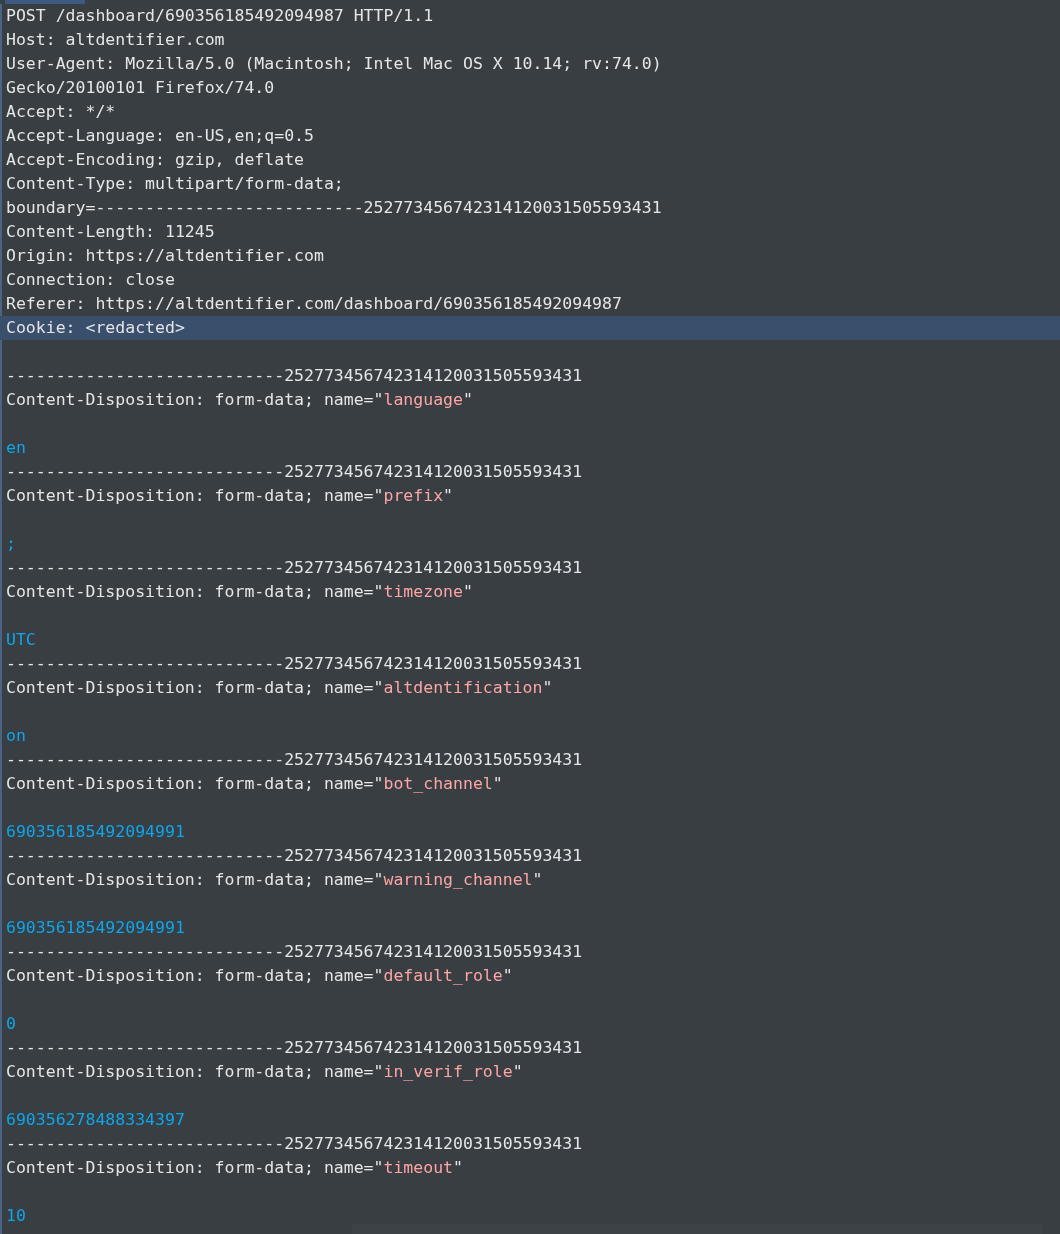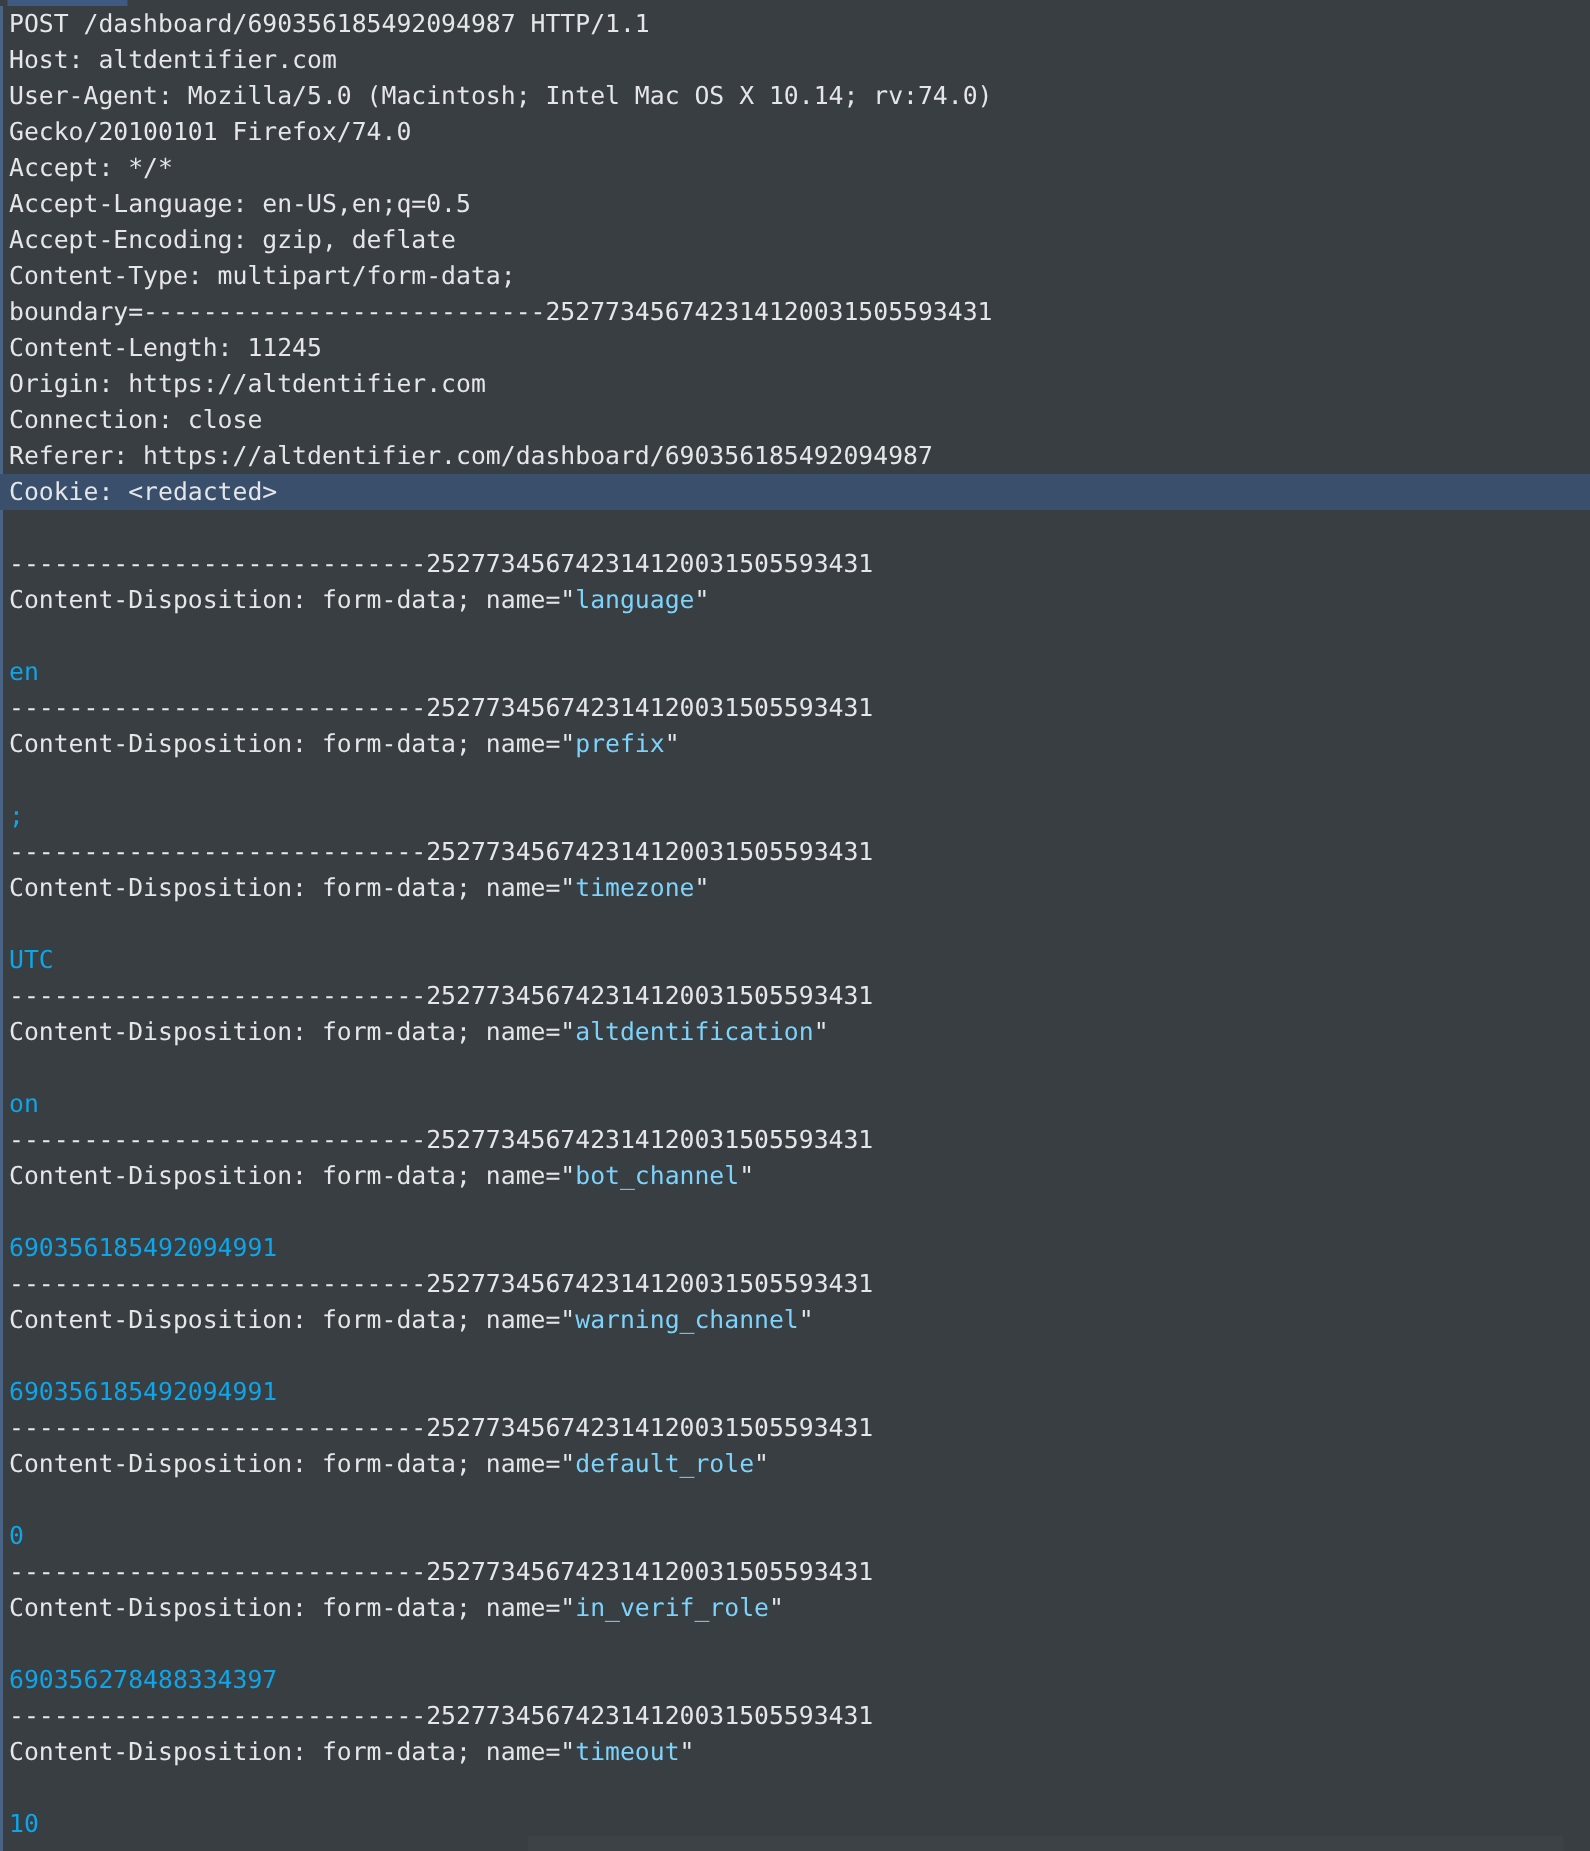--- a/index.html
+++ b/index.html
@@ -61,21 +61,21 @@
     white-space: pre;
   }
 
   .line.selected {
     background: #3a4f6b;
     margin-left: -6px;
     padding-left: 6px;
     width: 1060px;
   }
 
-  .tok-name  { color: #7dd3fc; }
+  .tok-name  { color: #fca5a5; }
   .tok-value { color: #0ea5e9; }
   .tok-plain { color: #e4e6e8; }
 
   
   #hscroll-track {
     position: absolute;
     left: 352px;
     top: 1224px;
     width: 690px;
     height: 10px;

